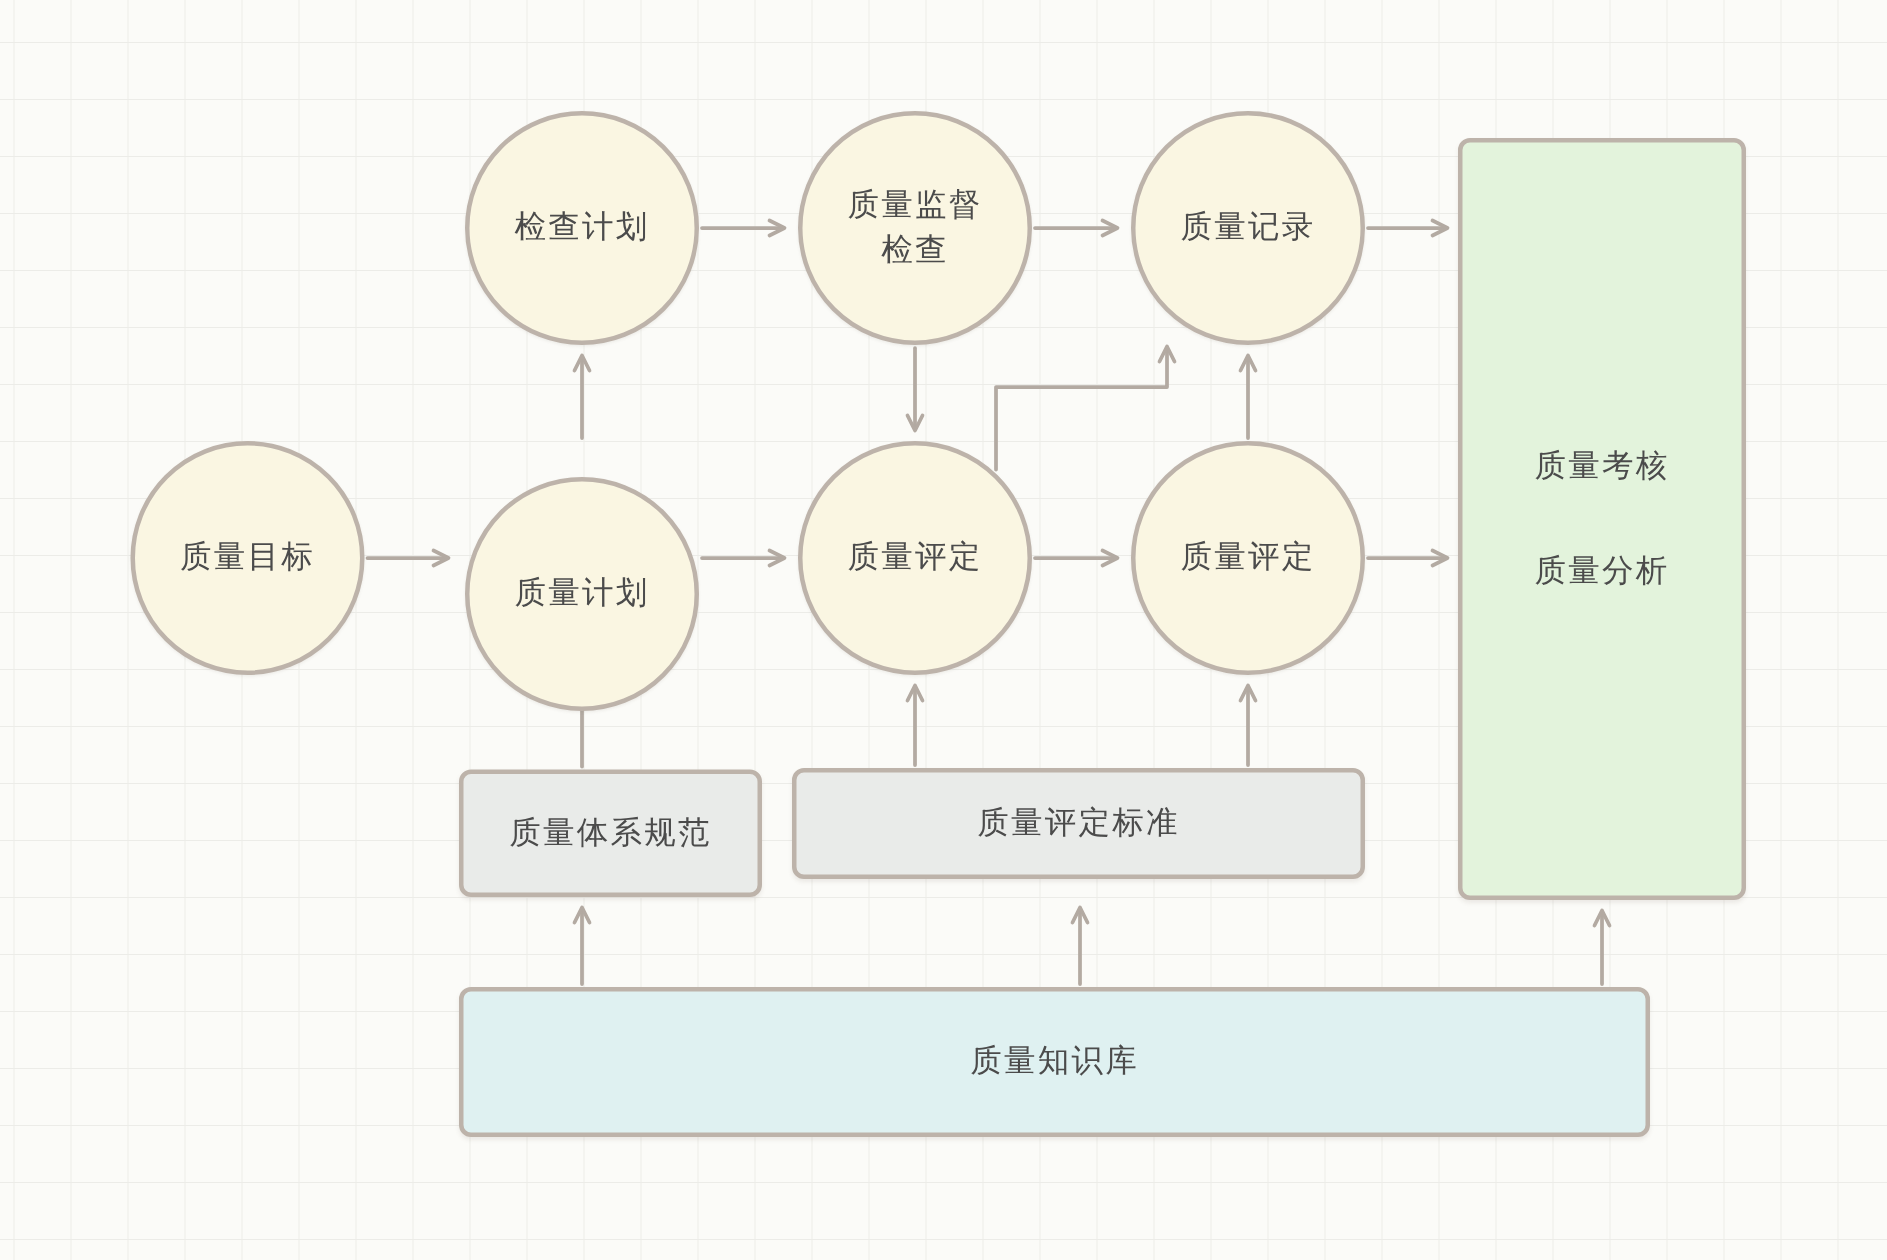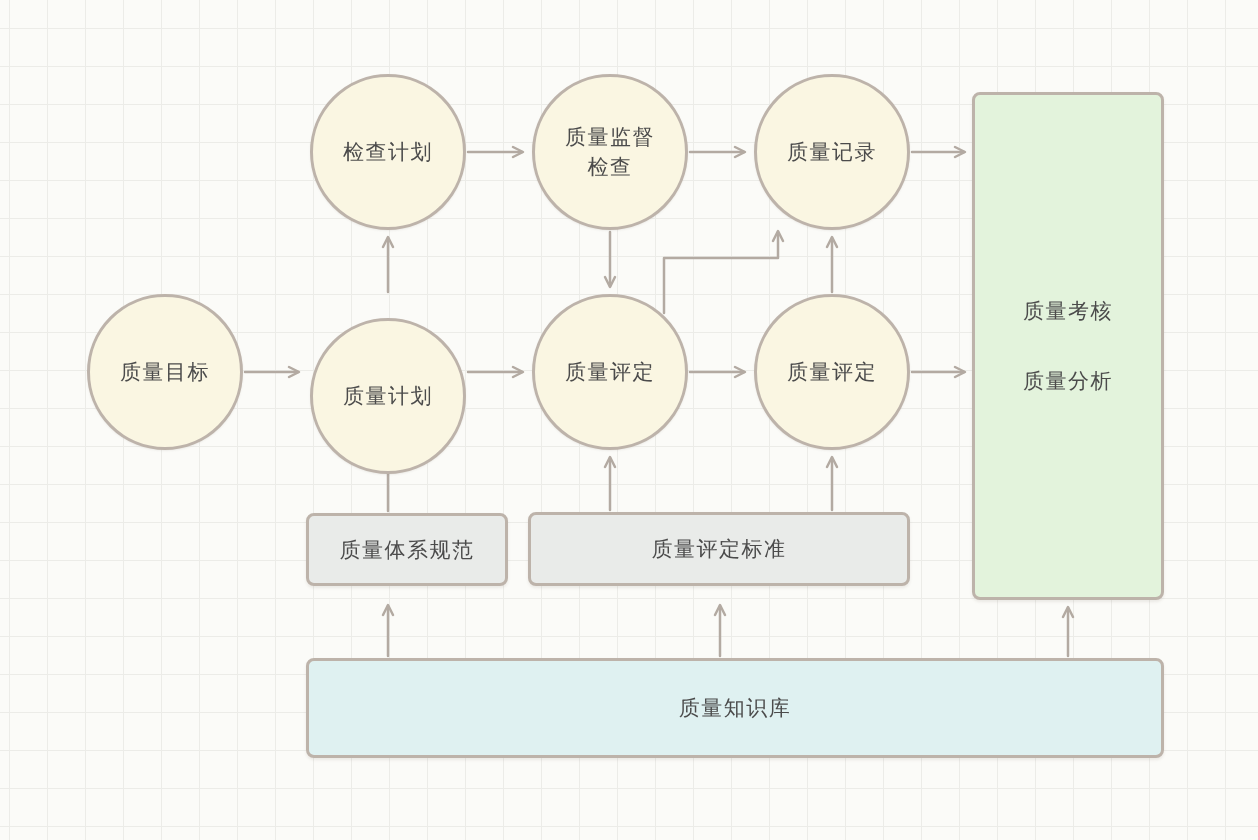--- a/index.html
+++ b/index.html
@@ -116,25 +116,25 @@
 
   <div class="node circle" style="left:754px; top:294px;">
     <span>质量评定</span>
   </div>
 
   <div class="node rect green-fill" style="left:972px; top:92px; width:192px; height:508px;gap:40px;">
     <span>质量考核</span>
     <span>质量分析</span>
   </div>
 
-  <div class="node rect gray-fill" style="left:306px; top:513px; width:202px; height:73px;">
+  <div class="node rect gray-fill" style="left:306px; top:513px; width:202px; height:85px;">
     <span>质量体系规范</span>
   </div>
 
   <div class="node rect gray-fill" style="left:528px; top:512px; width:382px; height:74px;">
     <span>质量评定标准</span>
   </div>
 
-  <div class="node rect cyan-fill" style="left:306px; top:658px; width:858px; height:100px;">
+  <div class="node rect cyan-fill" style="left:306px; top:658px; width:794px; height:100px;">
     <span>质量知识库</span>
   </div>
 
 </div>
 
 </body></html>

